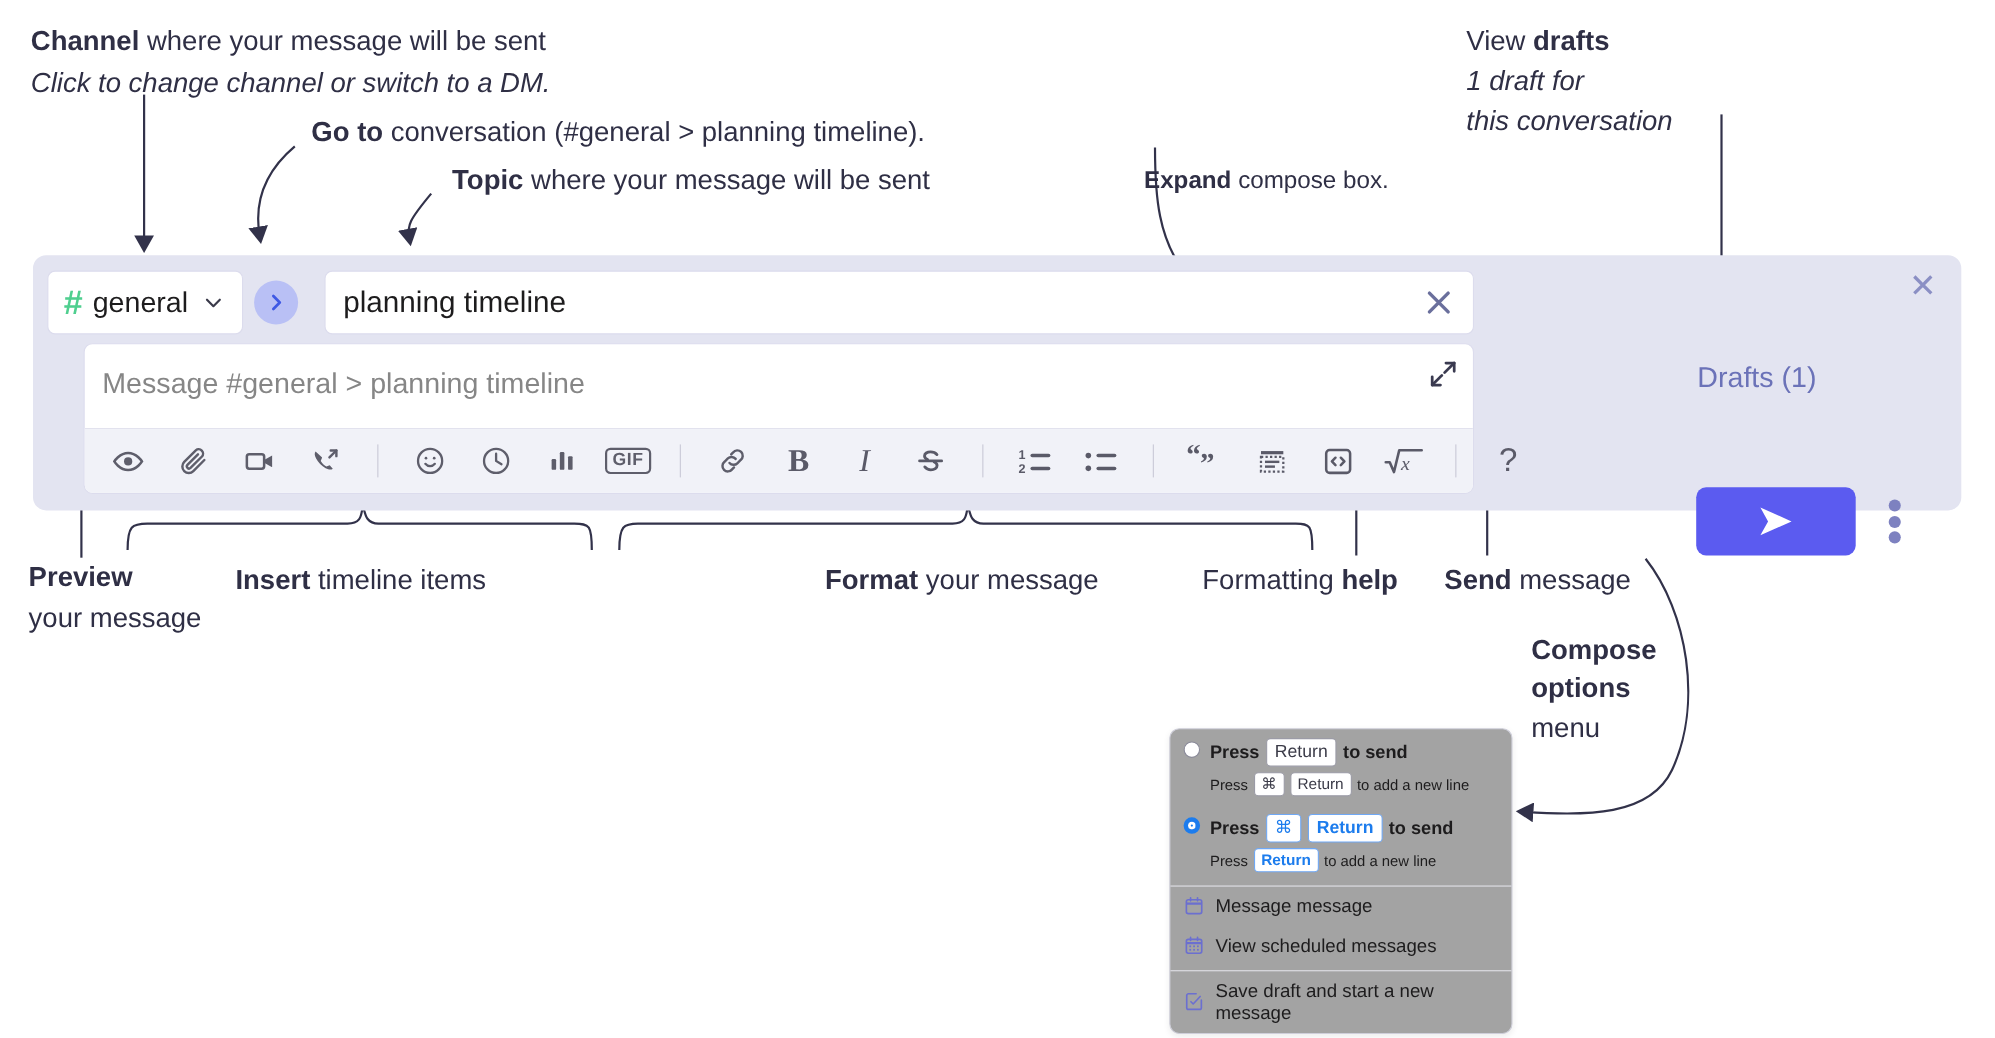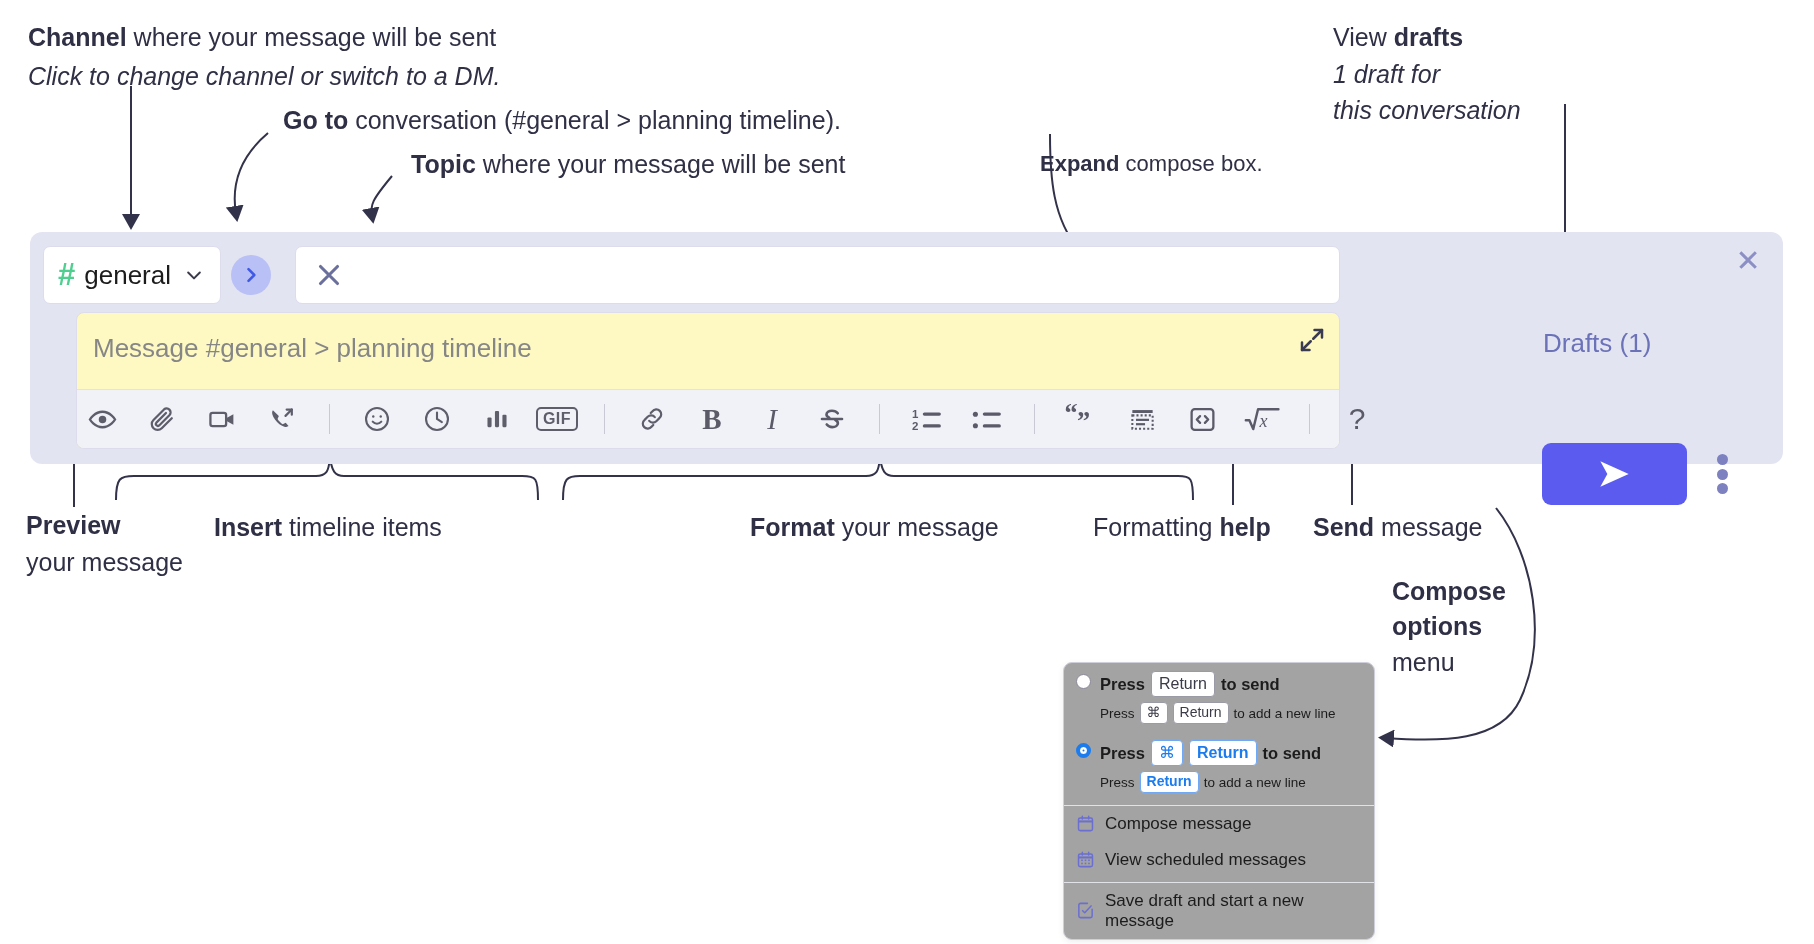--- a/index.html
+++ b/index.html
@@ -47,32 +47,32 @@
   .topic-field {
     position:absolute; left:265px; top:14px; width:1045px; height:58px;
     background:#fff; border:1px solid #dcdced; border-radius:7px;
     display:flex; align-items:center; padding:0 14px 0 16px;
   }
   .topic-value { font-size:27px; color:#1d1c1d; flex:1; }
   .topic-clear { width:34px; height:34px; cursor:pointer; color:#6a6f9c; }
 
   .msgbox {
     position:absolute; left:46px; top:80px; width:1264px; height:137px;
-    background:#fef9c3; border:1px solid #dcdced; border-radius:8px;
+    background:#ffffff; border:1px solid #dcdced; border-radius:8px;
   }
   .placeholder {
     position:absolute; left:16px; top:20px; font-size:26px; color:#868686;
   }
   .expand-btn { position:absolute; right:12px; top:12px; width:30px; height:30px; cursor:pointer; color:#3a3a50; }
 
   .toolbar {
     position:absolute; left:0; right:0; bottom:0; height:59px;
     background:#f1f2f8; border-top:1px solid #e2e2ee;
     border-radius:0 0 7px 7px;
-    display:flex; align-items:center; gap:10px;
+    display:flex; align-items:center; padding-left:14px; gap:10px;
   }
   .tb { width:50px; height:46px; display:flex; align-items:center; justify-content:center;
         color:#5e5e6b; cursor:pointer; flex:none; }
   .tb svg { display:block; }
   .tb-sep { width:1px; height:30px; background:#c9c9d6; margin:0 12px; flex:none; }
   .gif-box { border:2.2px solid #5e5e6b; border-radius:5px; font-size:16px; font-weight:700;
              letter-spacing:.5px; padding:2px 5px; line-height:1; }
   .help-q { font-size:30px; font-weight:400; color:#5a5a68; line-height:1; }
 
   
@@ -213,20 +213,21 @@
       </span>
     </div>
     <div class="goto-btn">
       <svg viewBox="0 0 24 24" width="20" height="20" fill="none" stroke="#3f59e4" stroke-width="3" stroke-linecap="round" stroke-linejoin="round">
           <path d="M9 5l7 7-7 7"></path>
         </svg>
     </div>
   </div>
 
   <div class="topic-field">
+    <span class="topic-value">planning timeline</span>
     <span class="topic-clear">
       <svg viewBox="0 0 24 24" width="34" height="34" fill="none" stroke="#6a6f9c" stroke-width="2.2" stroke-linecap="round">
           <path d="M6 6l12 12M18 6L6 18"></path>
         </svg>
     </span>
   </div>
 
   <div class="msgbox">
     <div class="placeholder" title="Message #general &gt; planning timeline">Message #general &gt; planning timeline</div>
     <div class="expand-btn">
@@ -427,21 +428,21 @@
   </div>
 
   <div class="menu-sep"></div>
 
   <div class="mi-row">
     <svg width="19" height="19" viewBox="0 0 24 24" fill="none" stroke="#6b6fd0" stroke-width="1.9">
       <rect x="3.2" y="5" width="17.6" height="16" rx="2.2"></rect>
         <path d="M3.2 9.4h17.6" stroke-width="2.6"></path>
         <path d="M8 2.8v3.4M16 2.8v3.4" stroke-linecap="round"></path>
     </svg>
-    <span>Compose message</span>
+    <span>Message message</span>
   </div>
 
   <div class="mi-row">
     <svg width="19" height="19" viewBox="0 0 24 24" fill="none" stroke="#6b6fd0" stroke-width="1.9">
       <rect x="3.2" y="5" width="17.6" height="16" rx="2.2"></rect>
         <path d="M3.2 9.4h17.6" stroke-width="2.6"></path>
         <path d="M8 2.8v3.4M16 2.8v3.4" stroke-linecap="round"></path>
       <g fill="#6b6fd0" stroke="none">
           <rect x="6.6" y="12" width="2" height="2"></rect>
           <rect x="11" y="12" width="2" height="2"></rect>

